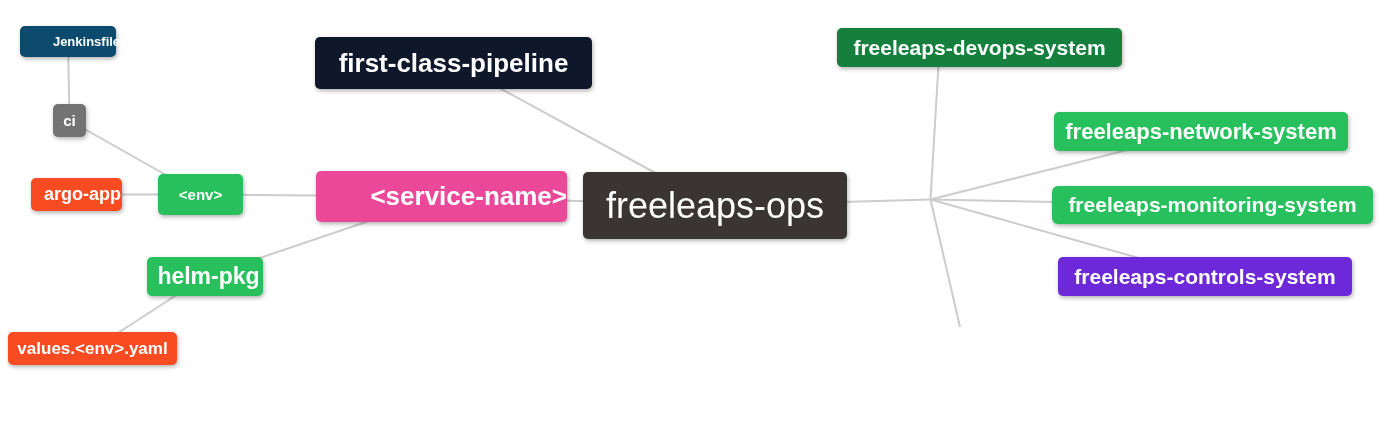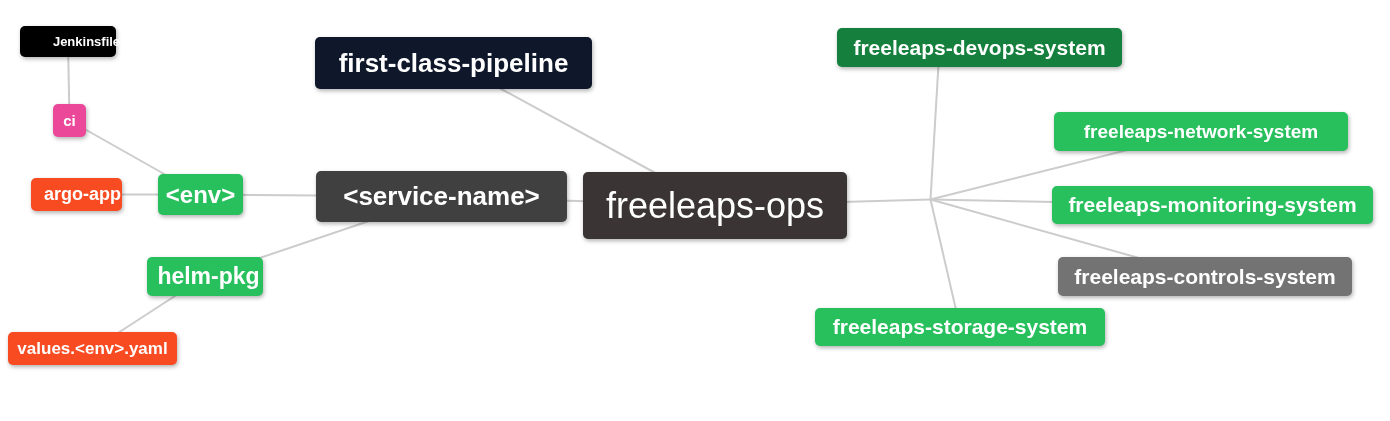--- a/index.html
+++ b/index.html
@@ -34,29 +34,29 @@
     white-space: nowrap;
     border-radius: 5px;
     box-shadow: 1px 2px 4px rgba(0,0,0,0.30);
     cursor: pointer;
     box-sizing: border-box;
   }
   
   #n-jenkinsfile { left: 20px;  top: 26px;  width: 96px;  height: 31px; font-size: 13px; }
   #n-ci          { left: 53px;  top: 104px; width: 33px;  height: 33px; font-size: 15px; }
   #n-argo-app    { left: 31px;  top: 178px; width: 91px;  height: 33px; font-size: 18px; padding-left: 12px; }
-  #n-env         { left: 158px; top: 174px; width: 85px;  height: 41px; font-size: 24px; }
+  #n-env         { left: 158px; top: 174px; width: 85px;  height: 41px; font-size: 15px; }
   #n-helm-pkg    { left: 147px; top: 257px; width: 116px; height: 39px; font-size: 23px; }
   #n-values      { left: 8px;   top: 332px; width: 169px; height: 33px; font-size: 17px; }
   #n-fcp         { left: 315px; top: 37px;  width: 277px; height: 52px; font-size: 26px; }
   #n-service     { left: 316px; top: 171px; width: 251px; height: 51px; font-size: 26px; }
   #n-ops         { left: 583px; top: 172px; width: 264px; height: 67px; font-size: 36px; font-weight: 400; }
   #n-manifests   { left: 851px; top: 173px; width: 159px; height: 53px; font-size: 26px; }
   #n-devops      { left: 797px; top: 28px;  width: 285px; height: 39px; font-size: 21px; }
-  #n-network     { left: 1054px;top: 112px; width: 294px; height: 39px; font-size: 19px; }
+  #n-network     { left: 1054px;top: 112px; width: 294px; height: 39px; font-size: 22px; }
   #n-monitoring  { left: 1052px;top: 186px; width: 321px; height: 38px; font-size: 21px; }
   #n-controls    { left: 1058px;top: 257px; width: 294px; height: 39px; font-size: 21px; }
   #n-storage     { left: 815px; top: 308px; width: 290px; height: 38px; font-size: 21px; }
 </style>
 </head>
 <body>
 
 <div class="canvas">
   <svg id="edge-layer" xmlns="http://www.w3.org/2000/svg">
       <line x1="68" y1="41.5" x2="69.5" y2="120.5" stroke="#cccccc" stroke-width="2"></line>
@@ -68,55 +68,52 @@
       <line x1="453.5" y1="63" x2="715" y2="205.5" stroke="#cccccc" stroke-width="2"></line>
       <line x1="441.5" y1="196.5" x2="715" y2="205.5" stroke="#cccccc" stroke-width="2"></line>
       <line x1="715" y1="205.5" x2="930.5" y2="199.5" stroke="#cccccc" stroke-width="2"></line>
       <line x1="930.5" y1="199.5" x2="939.5" y2="47.5" stroke="#cccccc" stroke-width="2"></line>
       <line x1="930.5" y1="199.5" x2="1201" y2="131.5" stroke="#cccccc" stroke-width="2"></line>
       <line x1="930.5" y1="199.5" x2="1212.5" y2="205" stroke="#cccccc" stroke-width="2"></line>
       <line x1="930.5" y1="199.5" x2="1205" y2="276.5" stroke="#cccccc" stroke-width="2"></line>
       <line x1="930.5" y1="199.5" x2="960" y2="327" stroke="#cccccc" stroke-width="2"></line>
     </svg>
 
-  <div class="node" id="n-jenkinsfile" style="background: #000000; padding-left: 37px;">
+  <div class="node" id="n-jenkinsfile" style="background: #0c4a6e; padding-left: 37px;">
     <span>Jenkinsfile</span>
   </div>
-  <div class="node" id="n-ci" style="background: #ec4899;">
+  <div class="node" id="n-ci" style="background: #737373;">
     <span>ci</span>
   </div>
   <div class="node" id="n-argo-app" style="background: rgb(248, 75, 34);">
     <span>argo-app</span>
   </div>
   <div class="node" id="n-env" style="background: rgb(39, 192, 93);">
     <span>&lt;env&gt;</span>
   </div>
   <div class="node" id="n-helm-pkg" style="background: rgb(39, 192, 93); padding-left: 7px;">
     <span>helm-pkg</span>
   </div>
   <div class="node" id="n-values" style="background: rgb(248, 75, 34);">
     <span>values.&lt;env&gt;.yaml</span>
   </div>
   <div class="node" id="n-fcp" style="background: #0f172a;">
     <span>first-class-pipeline</span>
   </div>
-  <div class="node" id="n-service" style="background: #404040;">
+  <div class="node" id="n-service" style="background: #ec4899; justify-content: flex-end;">
     <span>&lt;service-name&gt;</span>
   </div>
   <div class="node" id="n-ops" style="background: rgb(58, 53, 52);">
     <span>freeleaps-ops</span>
   </div>
   <div class="node" id="n-devops" style="background: #15803d; margin-left: 40px;">
     <span>freeleaps-devops-system</span>
   </div>
   <div class="node" id="n-network" style="background: rgb(39, 192, 93);">
     <span>freeleaps-network-system</span>
   </div>
-  <div class="node" id="n-monitoring" style="background: rgb(39, 192, 93);">
+  <div class="node" id="n-monitoring" style="background: rgb(39, 192, 93); border-radius: 6px;">
     <span>freeleaps-monitoring-system</span>
   </div>
-  <div class="node" id="n-controls" style="background: #737373;">
+  <div class="node" id="n-controls" style="background: #6d28d9;">
     <span>freeleaps-controls-system</span>
-  </div>
-  <div class="node" id="n-storage" style="background: rgb(39, 192, 93);">
-    <span>freeleaps-storage-system</span>
   </div>
 </div>
 
 </body></html>

